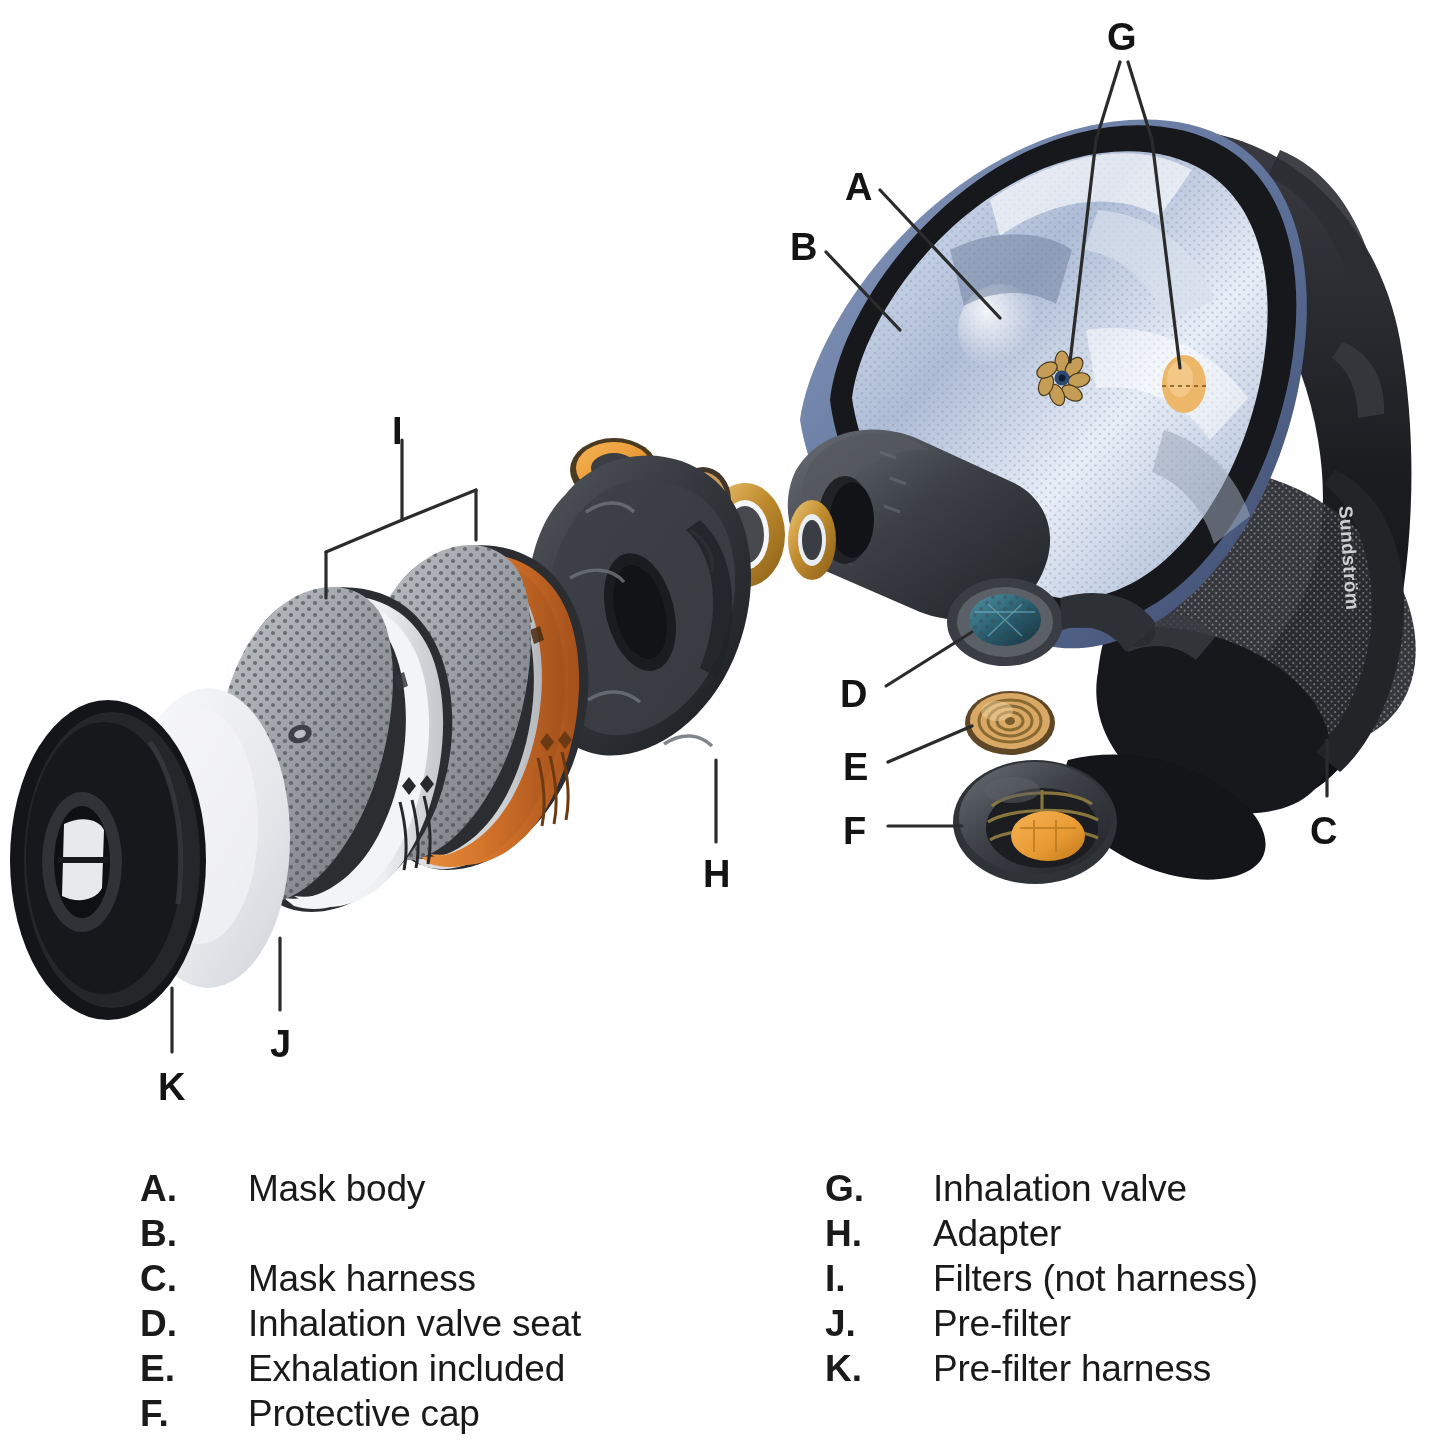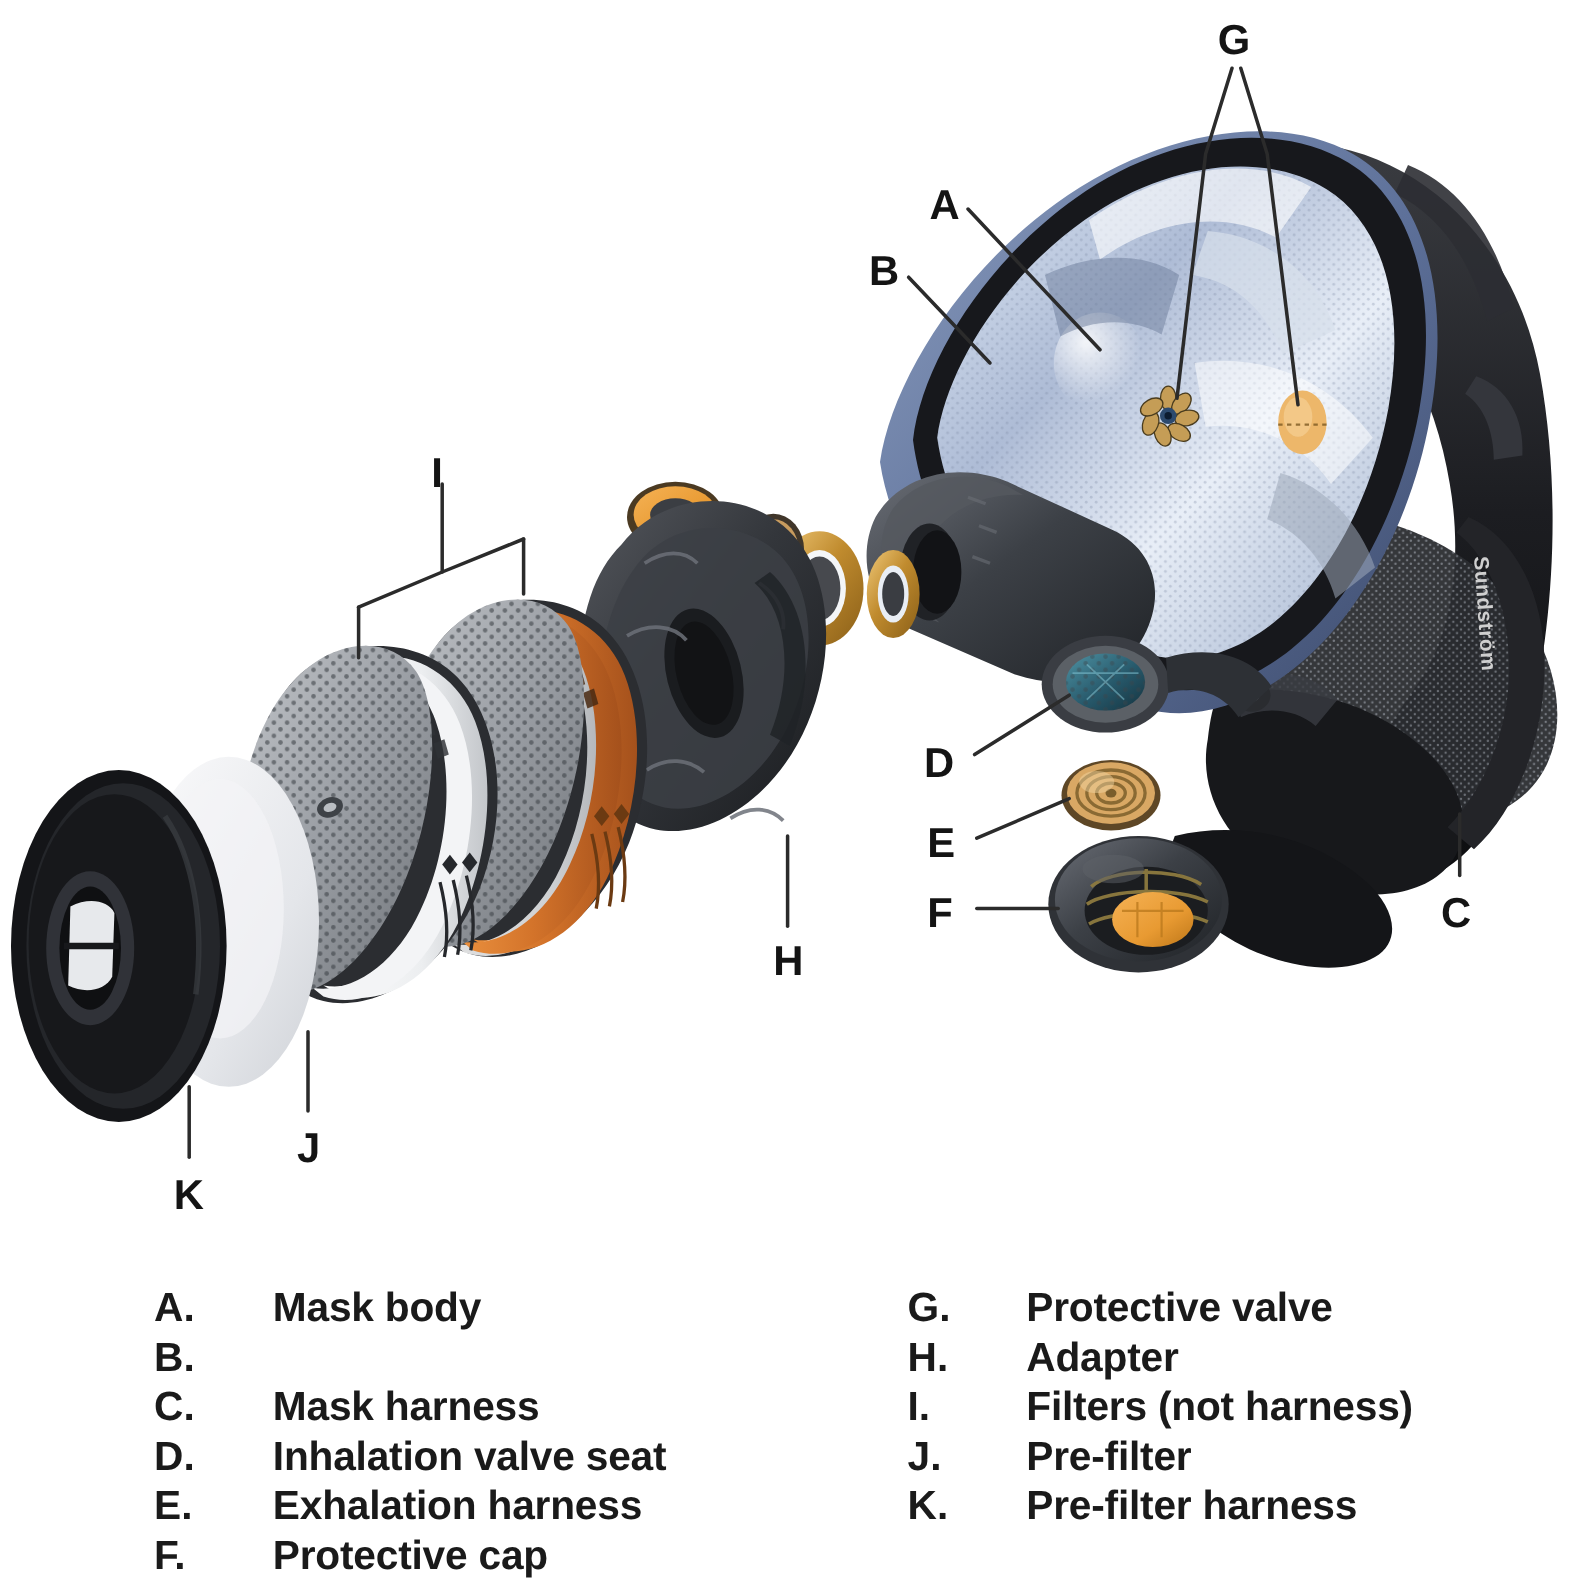--- a/index.html
+++ b/index.html
@@ -64,21 +64,21 @@
     width: 108px;
     flex: 0 0 108px;
     font-family: "Liberation Sans", sans-serif;
     font-weight: 700;
     font-size: 37px;
     color: #1a1a1a;
     letter-spacing: 0px;
   }
   .legend-label {
     font-family: "Liberation Sans", sans-serif;
-    font-weight: 700;
+    font-weight: 400;
     font-size: 37px;
     color: #1a1a1a;
     white-space: nowrap;
     letter-spacing: -0.2px;
   }
 
   .brand-text {
     position: absolute;
     font-family: "Liberation Sans", sans-serif;
     font-weight: 700;
@@ -485,32 +485,32 @@
     <div class="legend-row">
       <span class="legend-key">C.</span>
       <span class="legend-label">Mask harness</span>
     </div>
     <div class="legend-row">
       <span class="legend-key">D.</span>
       <span class="legend-label">Inhalation valve seat</span>
     </div>
     <div class="legend-row">
       <span class="legend-key">E.</span>
-      <span class="legend-label">Exhalation harness</span>
+      <span class="legend-label">Exhalation included</span>
     </div>
     <div class="legend-row">
       <span class="legend-key">F.</span>
       <span class="legend-label">Protective cap</span>
     </div>
   </div>
 
   <div class="legend-col" id="legend-col-right">
     <div class="legend-row">
       <span class="legend-key">G.</span>
-      <span class="legend-label">Protective valve</span>
+      <span class="legend-label">Inhalation valve</span>
     </div>
     <div class="legend-row">
       <span class="legend-key">H.</span>
       <span class="legend-label">Adapter</span>
     </div>
     <div class="legend-row">
       <span class="legend-key">I.</span>
       <span class="legend-label">Filters (not harness)</span>
     </div>
     <div class="legend-row">

